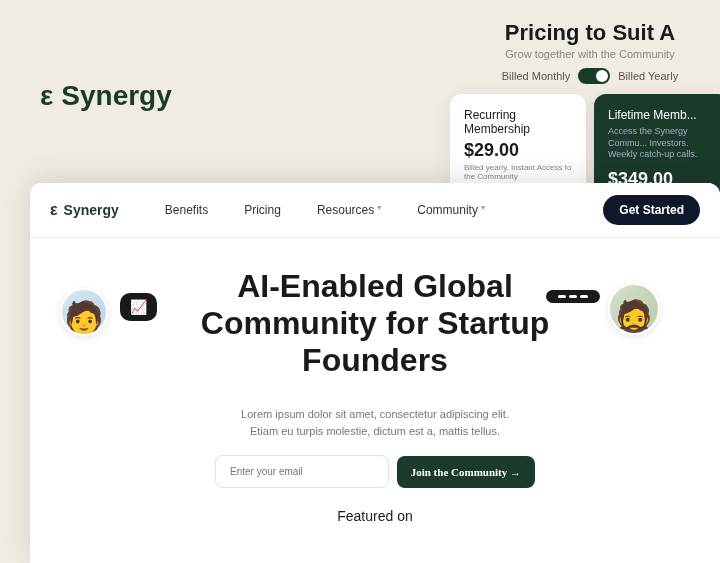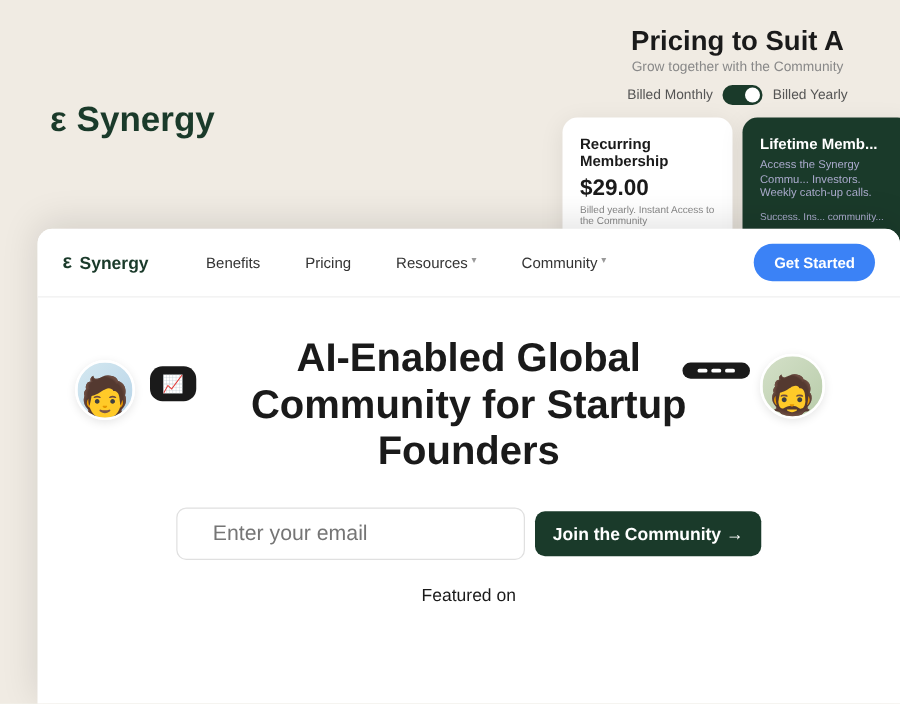--- a/index.html
+++ b/index.html
@@ -100,21 +100,21 @@
       padding: 14px;
       flex: 1;
       box-shadow: 0 4px 20px rgba(0,0,0,0.08);
     }
     .pricing-card.dark {
       background: #1a3a2a;
       color: white;
     }
     .card-title {
       font-size: 12px;
-      font-weight: 700;
+      font-weight: 400;
       color: #1a1a1a;
       margin-bottom: 4px;
     }
     .pricing-card.dark .card-title {
       color: white;
     }
     .card-desc {
       font-size: 9px;
       color: #888;
       line-height: 1.3;
@@ -235,21 +235,21 @@
       display: flex;
       align-items: flex-start;
       gap: 3px;
       padding-left: 16px;
     }
     .nav-link .chevron {
       font-size: 8px;
       color: #999;
     }
     .nav-cta {
-      background: #3b82f6;
+      background: #0f172a;
       color: white;
       padding: 8px 16px;
       border-radius: 20px;
       font-size: 12px;
       font-weight: 600;
       border: none;
       cursor: pointer;
     }
 
     
@@ -278,40 +278,41 @@
     .hero-form {
       display: flex;
       gap: 8px;
       justify-content: center;
       align-items: center;
       max-width: 320px;
       margin: 0 auto 20px;
     }
     .hero-input {
       flex: 1;
-      padding: 10px 28px;
+      padding: 10px 14px;
       border: 1px solid #e0e0e0;
       border-radius: 8px;
-      font-size: 17px;
+      font-size: 10px;
       color: #999;
       outline: none;
     }
     .hero-btn {
       background: #1a3a2a;
       color: white;
       padding: 10px 14px;
       border-radius: 8px;
-      font-size: 14px;
+      font-size: 11px;
       font-weight: 600;
       border: none;
       cursor: pointer;
       white-space: nowrap;
       display: flex;
       align-items: center;
       gap: 4px;
+      font-family: Liberation Serif, serif;
     }
     .featured-on {
       font-size: 14px;
       font-weight: 400;
       color: #1a1a1a;
       text-align: center;
       margin-top: 10px;
     }
 
     
@@ -426,20 +427,21 @@
             <span class="check-icon">✓</span>
             <span>Daily meetups, events, ...</span>
           </li>
       </ul>
       <button class="get-started-btn">Get Sta...</button>
     </div>
 
     <div class="pricing-card dark">
       <div class="card-title">Lifetime Memb...</div>
       <div class="card-desc">Access the Synergy Commu... Investors. Weekly catch-up calls.</div>
+      <div class="card-price">$349.00</div>
       <div class="price-note">Success. Ins... community...</div>
       <ul class="card-features">
         <li>
             <span class="check-icon">✓</span>
             <span>Over $50,000+ benefits</span>
           </li>
         <li>
             <span class="check-icon">✓</span>
             <span>Inclusive, friendly community</span>
           </li>
@@ -497,19 +499,20 @@
       <span class="avatar-person">🧔</span>
     </div>
 
     <div class="msg-badge">
       <div class="msg-dot"></div>
       <div class="msg-dot"></div>
       <div class="msg-dot"></div>
     </div>
 
     <h1 class="hero-title">AI-Enabled Global Community for Startup Founders</h1>
+    <p class="hero-subtitle">Lorem ipsum dolor sit amet, consectetur adipiscing elit. Etiam eu turpis molestie, dictum est a, mattis tellus.</p>
     <div class="hero-form">
       <input class="hero-input" type="email" placeholder="Enter your email" style="">
       <button class="hero-btn">Join the Community →</button>
     </div>
     <div class="featured-on">Featured on</div>
   </div>
 </div>
 
 </body></html>

